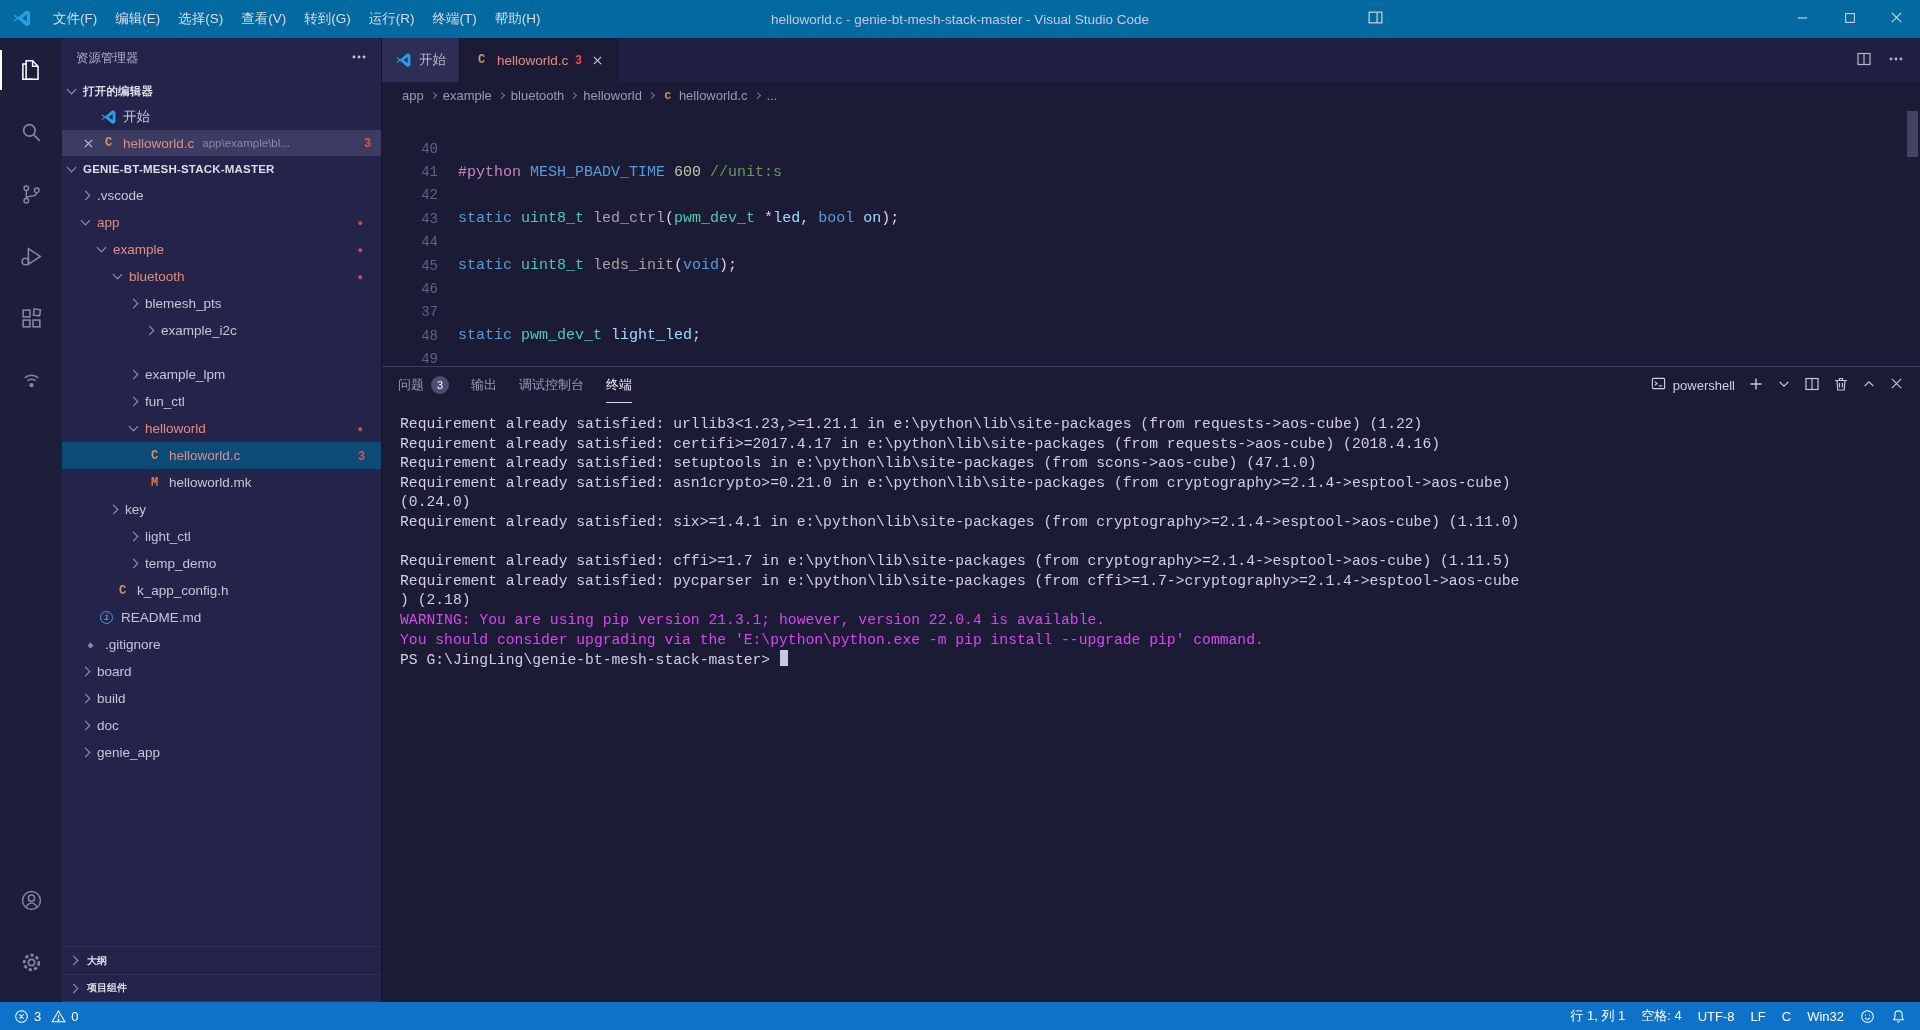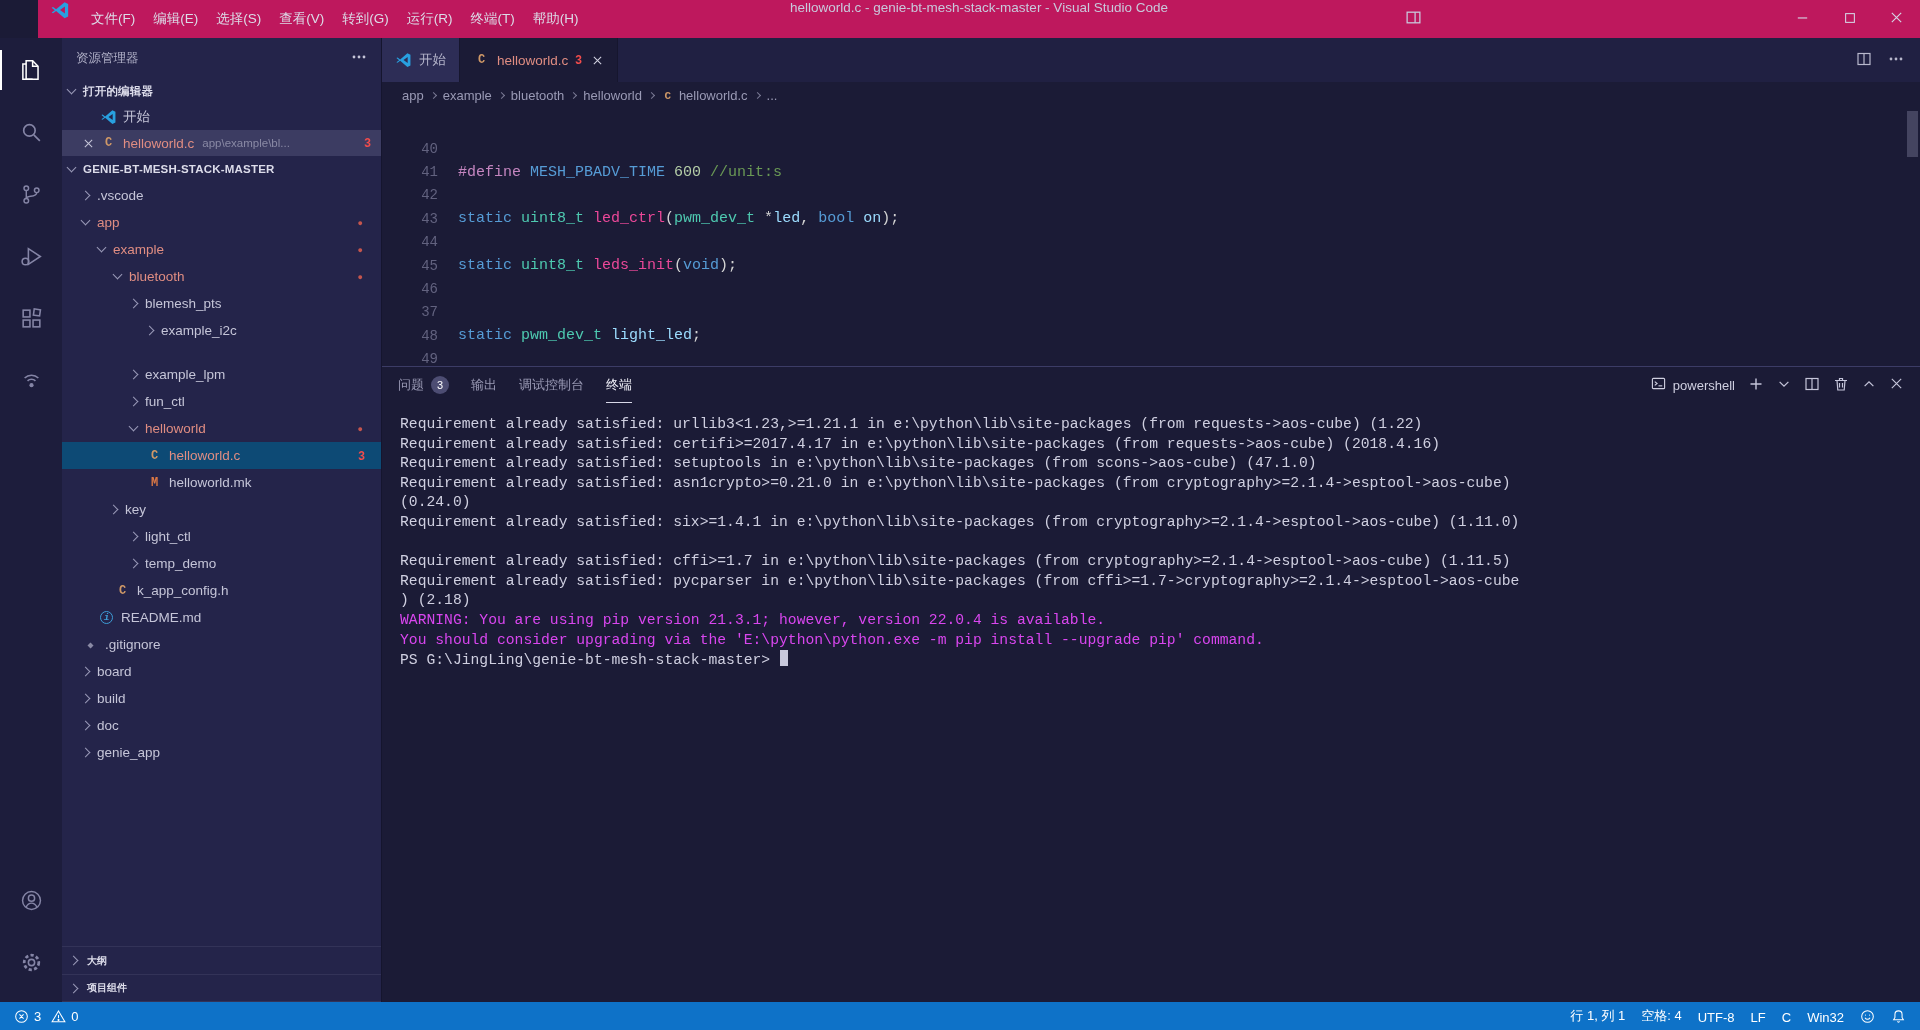--- a/index.html
+++ b/index.html
@@ -1,21 +1,21 @@
 <!DOCTYPE html>
 <html><head>
 <meta charset="utf-8">
 <style>
   *{margin:0;padding:0;box-sizing:border-box;}
   html,body{width:1920px;height:1030px;overflow:hidden;background:#1b1b36;}
   body{font-family:"Liberation Sans","DejaVu Sans",sans-serif;font-size:13px;color:#ccccdd;}
   .window{width:1920px;height:1030px;display:flex;flex-direction:column;}
 
   
-  .titlebar{height:38px;background:#be185d;display:flex;align-items:flex-start;position:relative;flex:none;margin-left:38px;}
+  .titlebar{height:38px;background:#0369a1;display:flex;align-items:center;position:relative;flex:none;}
   .tb-logo{width:44px;display:flex;align-items:center;justify-content:center;}
   .menus{display:flex;}
   .menu-item{padding:0 9px;line-height:38px;font-size:13.5px;color:#dcdce8;cursor:default;}
   .tb-title{position:absolute;left:50%;transform:translateX(-50%);color:#c9c9dc;font-size:13.5px;white-space:nowrap;}
   .tb-layout{position:absolute;left:1355px;top:0;height:38px;width:40px;display:flex;align-items:center;justify-content:center;color:#c9c9dc;}
   .tb-controls{margin-left:auto;display:flex;height:100%;}
   .tb-btn{width:47px;height:100%;display:flex;align-items:center;justify-content:center;color:#d5d5e5;}
 
   .main{flex:1;display:flex;min-height:0;}
 
@@ -71,21 +71,21 @@
   .bc-sep{width:5px;height:5px;border-color:#7a7a95;margin:0 5px;}
   .breadcrumb .ficon{margin-right:4px;width:14px;font-size:11px;}
 
   .code-wrap{height:257px;position:relative;overflow:hidden;flex:none;font-family:"Liberation Mono","DejaVu Sans Mono",monospace;font-size:15px;}
   .code-lines{position:absolute;top:-12px;left:0;right:0;margin-top:40px;}
   .cl{height:23.4px;display:flex;align-items:center;}
   .cl .gut{width:56px;text-align:right;color:#62627f;font-size:14px;flex:none;}
   .cl .txt{padding-left:20px;white-space:pre;color:#d4d4d4;}
   .tok-pp{color:#c586c0;} .tok-macro{color:#569cd6;} .tok-num{color:#b5cea8;}
   .tok-cm{color:#6a9955;} .tok-kw{color:#569cd6;} .tok-ty{color:#4ec9b0;}
-  .tok-fn{color:#ec4899;} .tok-vr{color:#9cdcfe;} .tok-pl{color:#d4d4d4;}
+  .tok-fn{color:#a3a3a3;} .tok-vr{color:#9cdcfe;} .tok-pl{color:#d4d4d4;}
   .vscroll{position:absolute;top:2px;right:2px;width:11px;height:46px;background:rgba(145,145,175,.35);}
 
   
   .panel{flex:1;border-top:1px solid #3c3c66;display:flex;flex-direction:column;min-height:0;}
   .panel-bar{height:36px;display:flex;align-items:center;padding:0 16px;flex:none;}
   .ptab{margin-right:22px;font-size:13px;color:#9a9ab5;display:flex;align-items:center;gap:7px;height:100%;}
   .ptab.active{color:#f0f0f8;box-shadow:inset 0 -1px 0 #d8d8e8;}
   .pbadge{min-width:18px;height:18px;border-radius:9px;background:#4d4d73;color:#fff;font-size:11px;display:flex;align-items:center;justify-content:center;padding:0 5px;}
   .panel-actions{margin-left:auto;display:flex;align-items:center;gap:13px;color:#c5c5da;}
   .shell-select{display:flex;align-items:center;gap:7px;color:#cfcfe0;font-size:13px;}
@@ -418,21 +418,21 @@
           </span>
         </div>
       <div class="code-wrap">
         <div class="code-lines">
             <div class="cl">
               <span class="gut">40</span>
               <span class="txt"></span>
             </div>
             <div class="cl">
               <span class="gut">41</span>
-              <span class="txt"><span class="tok-pp">#define</span><span class="tok-pl"> </span><span class="tok-macro">MESH_PBADV_TIME</span><span class="tok-pl"> </span><span class="tok-num">600</span><span class="tok-pl"> </span><span class="tok-cm">//unit:s</span></span>
+              <span class="txt"><span class="tok-pp">#python</span><span class="tok-pl"> </span><span class="tok-macro">MESH_PBADV_TIME</span><span class="tok-pl"> </span><span class="tok-num">600</span><span class="tok-pl"> </span><span class="tok-cm">//unit:s</span></span>
             </div>
             <div class="cl">
               <span class="gut">42</span>
               <span class="txt"></span>
             </div>
             <div class="cl">
               <span class="gut">43</span>
               <span class="txt"><span class="tok-kw">static</span><span class="tok-pl"> </span><span class="tok-ty">uint8_t</span><span class="tok-pl"> </span><span class="tok-fn">led_ctrl</span><span class="tok-pl">(</span><span class="tok-ty">pwm_dev_t</span><span class="tok-pl"> *</span><span class="tok-vr">led</span><span class="tok-pl">, </span><span class="tok-kw">bool</span><span class="tok-pl"> </span><span class="tok-vr">on</span><span class="tok-pl">);</span></span>
             </div>
             <div class="cl">
@@ -535,21 +535,21 @@
       <span class="sb-icon" style="margin-left:5px;">
           <svg width="15" height="15" viewBox="0 0 16 16" fill="none" stroke="currentColor" stroke-width="1.1">
             <path d="M8 2.2 14.8 13.6H1.2L8 2.2z"></path>
             <path d="M8 6.5v3.2"></path>
             <circle cx="8" cy="11.6" r="0.55" fill="currentColor"></circle>
           </svg>
         </span>
       <span>0</span>
     </div>
     <div class="sb-right">
-      <div style="display:flex;align-items:flex-end;height:100%;">
+      <div style="display:flex;align-items:center;height:100%;">
           <div class="sb-item">行 1, 列 1</div>
           <div class="sb-item">空格: 4</div>
           <div class="sb-item">UTF-8</div>
           <div class="sb-item">LF</div>
           <div class="sb-item">C</div>
           <div class="sb-item">Win32</div>
         </div>
       <div class="sb-item">
           <span class="sb-icon">
             <svg width="15" height="15" viewBox="0 0 16 16" fill="none" stroke="currentColor" stroke-width="1.1">

